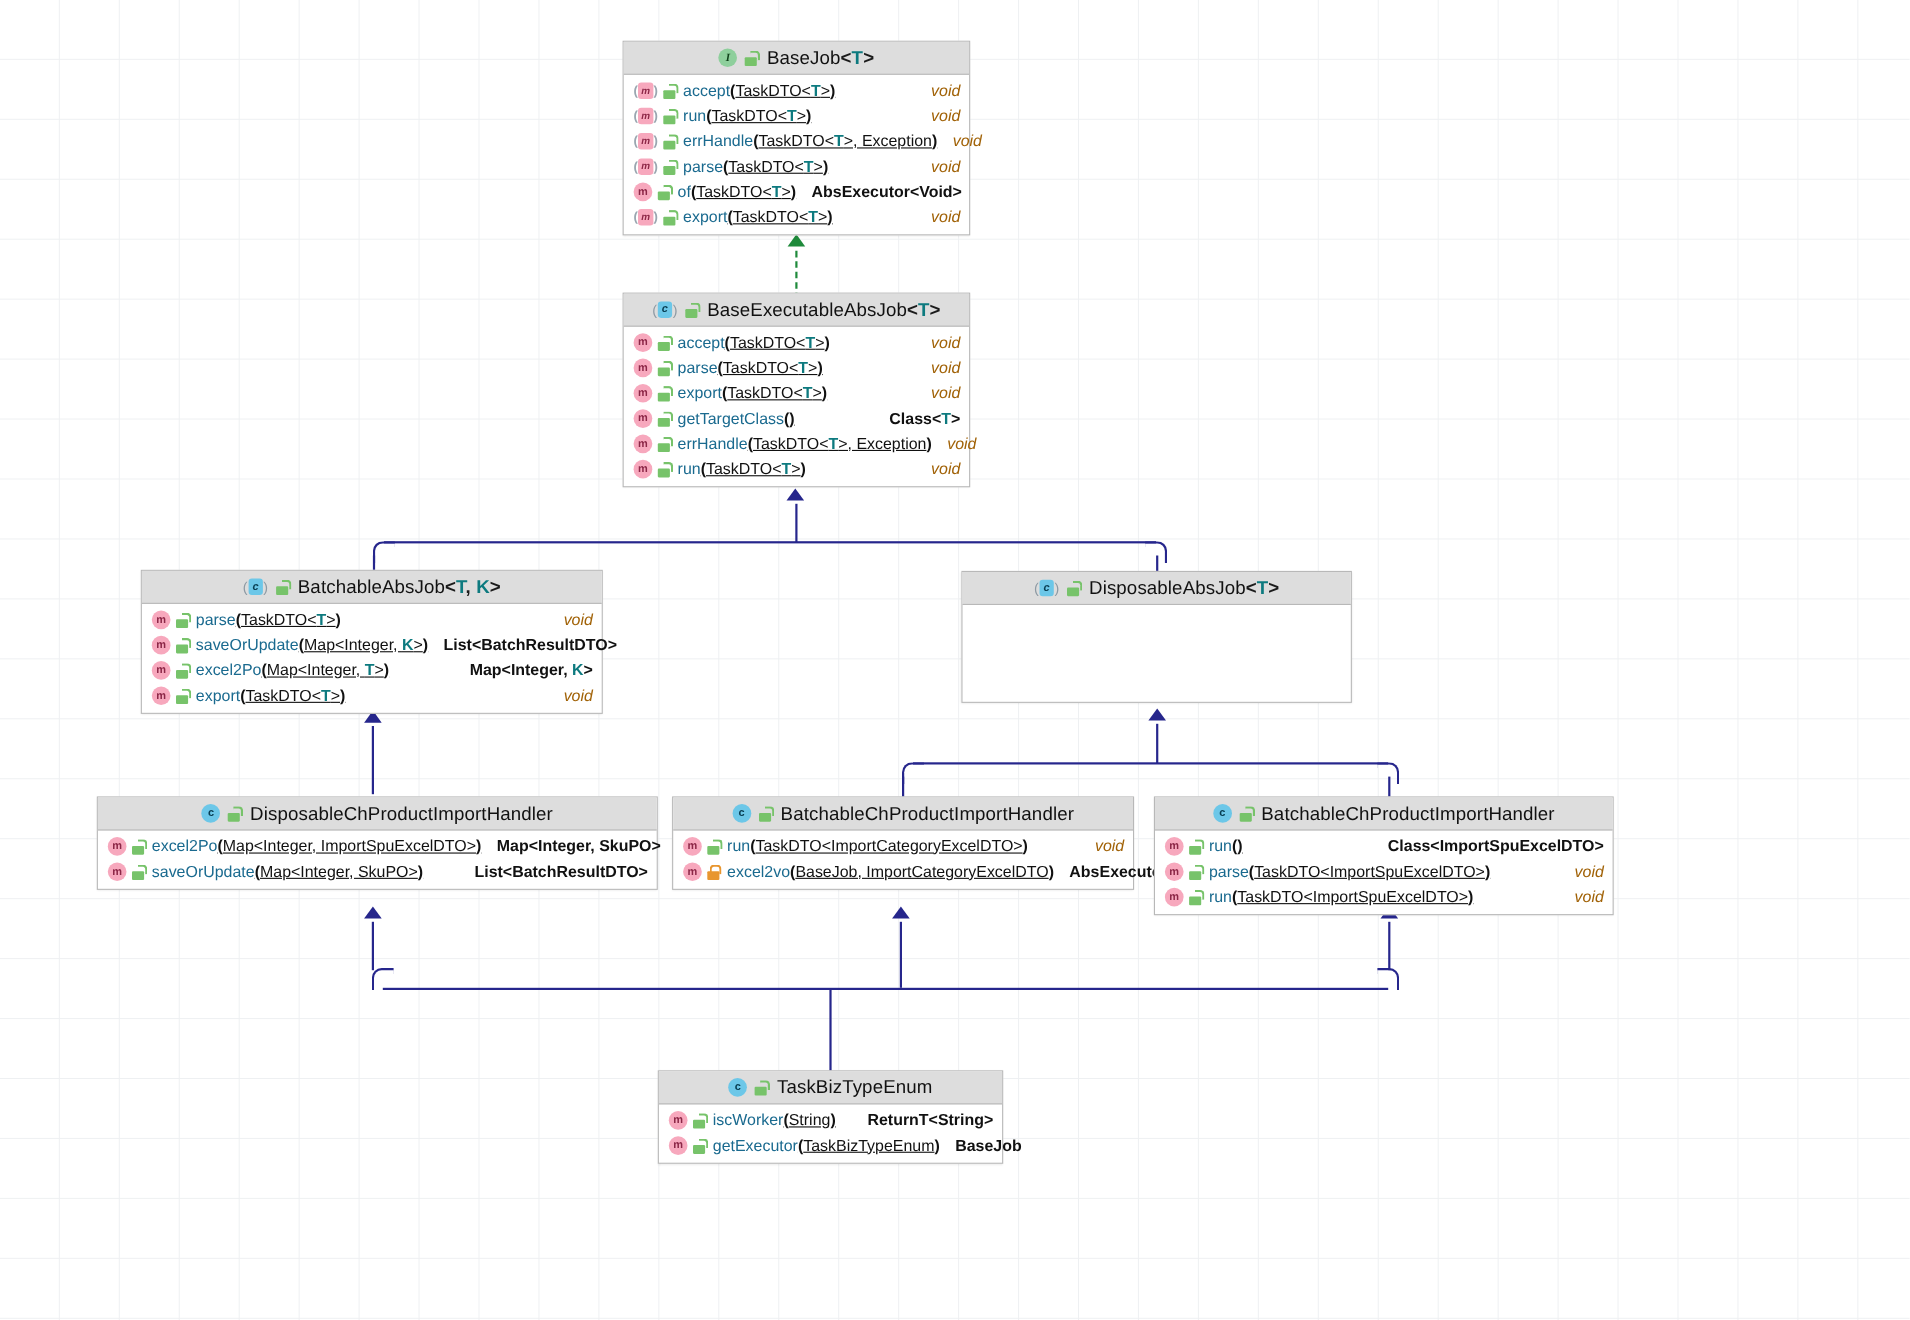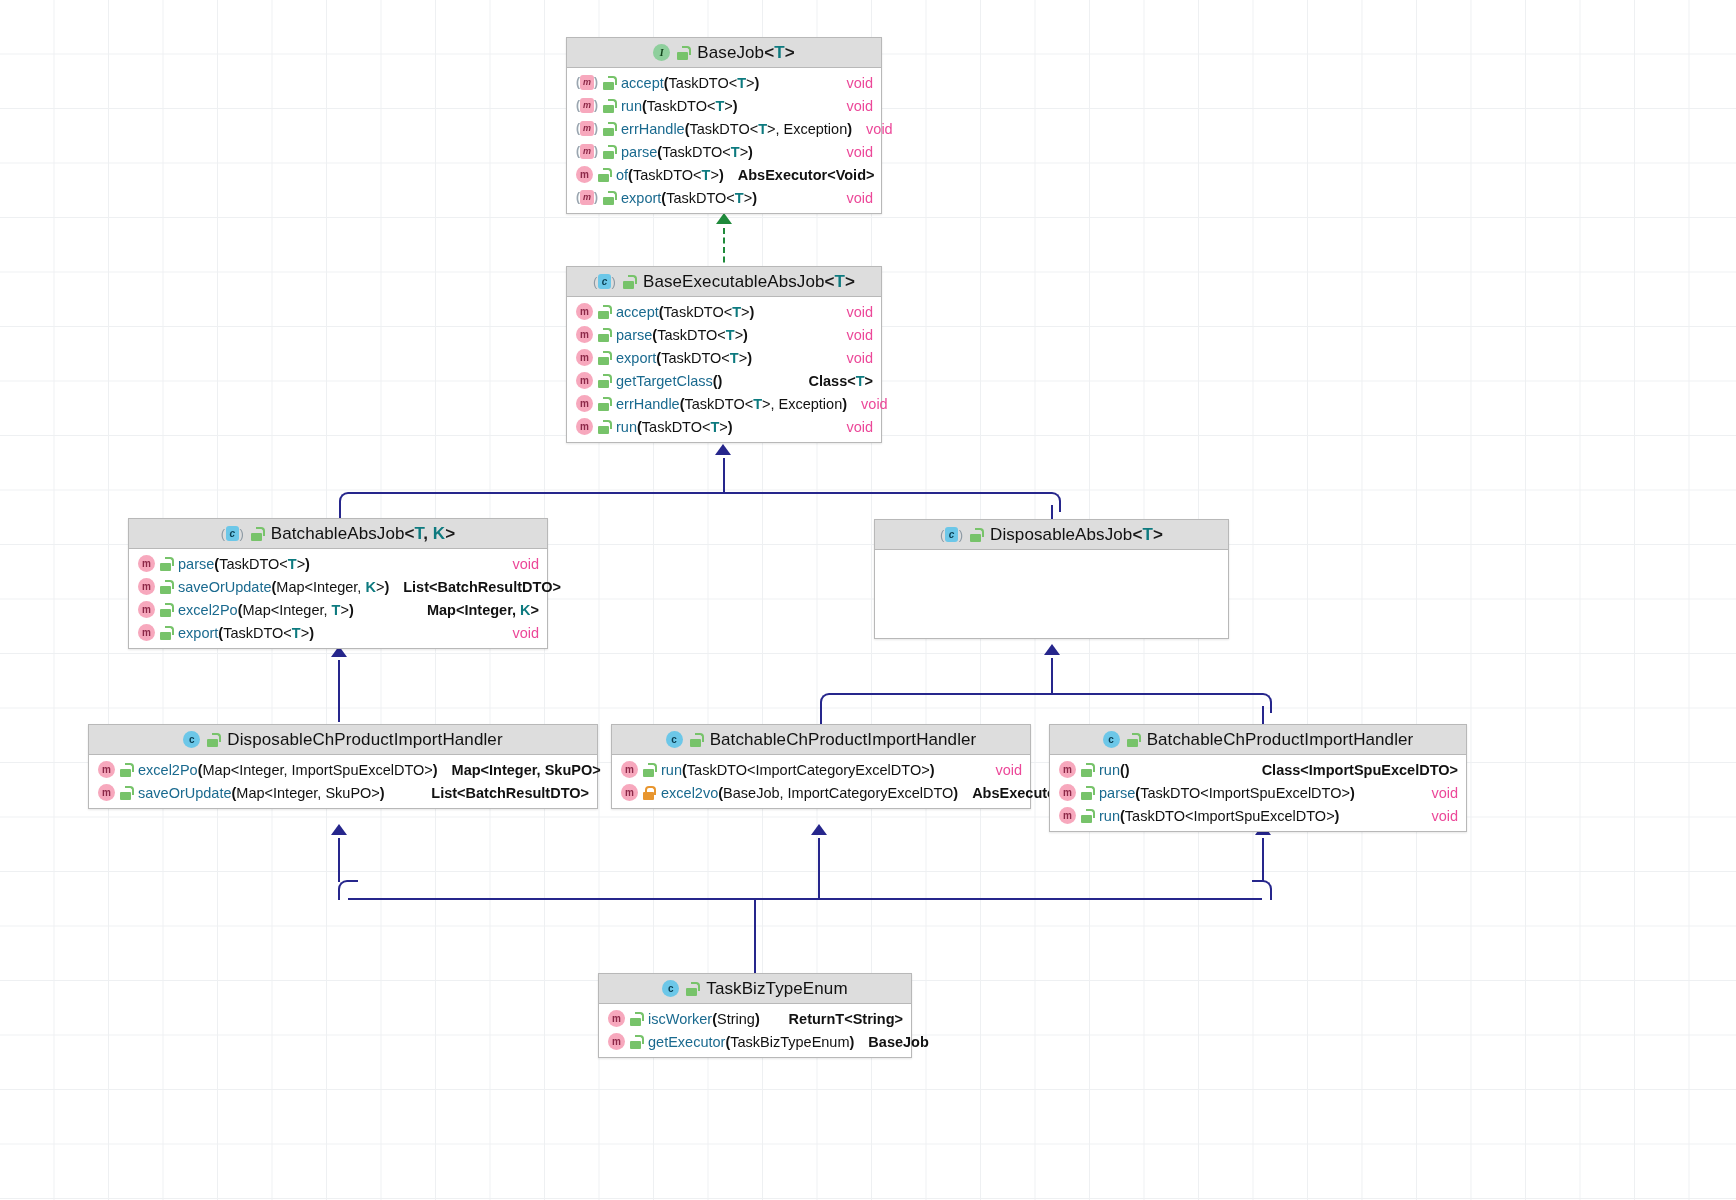--- a/index.html
+++ b/index.html
@@ -45,25 +45,25 @@
   .members{padding:3px 0 4px 0;}
   .member{
     display:flex;align-items:center;
     height:23px;
     padding:0 8px 0 9px;
     font-size:14.5px;
     white-space:nowrap;
     box-sizing:border-box;
   }
   .member .mname{color:#1a6a8f;}
-  .member .sig{color:#111;font-weight:bold;}
+  .member .sig{color:#111;font-weight:bold;text-decoration:underline;}
   .member .tp{color:#0d7a7f;font-weight:bold;}
   .member .plain{color:#111;font-weight:normal;}
   .member .ret{margin-left:auto;padding-left:14px;}
-  .ret.void{color:#ec4899;}
+  .ret.void{color:#a16207;font-style:italic;}
   .ret.type{color:#111;font-weight:bold;}
   .ret.type .tp{color:#0d7a7f;font-weight:bold;}
 
   
   .ico{display:inline-flex;align-items:center;justify-content:center;flex:0 0 auto;}
   .ico-iface{
     width:17px;height:17px;border-radius:50%;
     background:#8ecf9c;color:#10421a;
     font-size:10px;font-style:italic;font-weight:bold;
     font-family:"Liberation Serif",serif;

